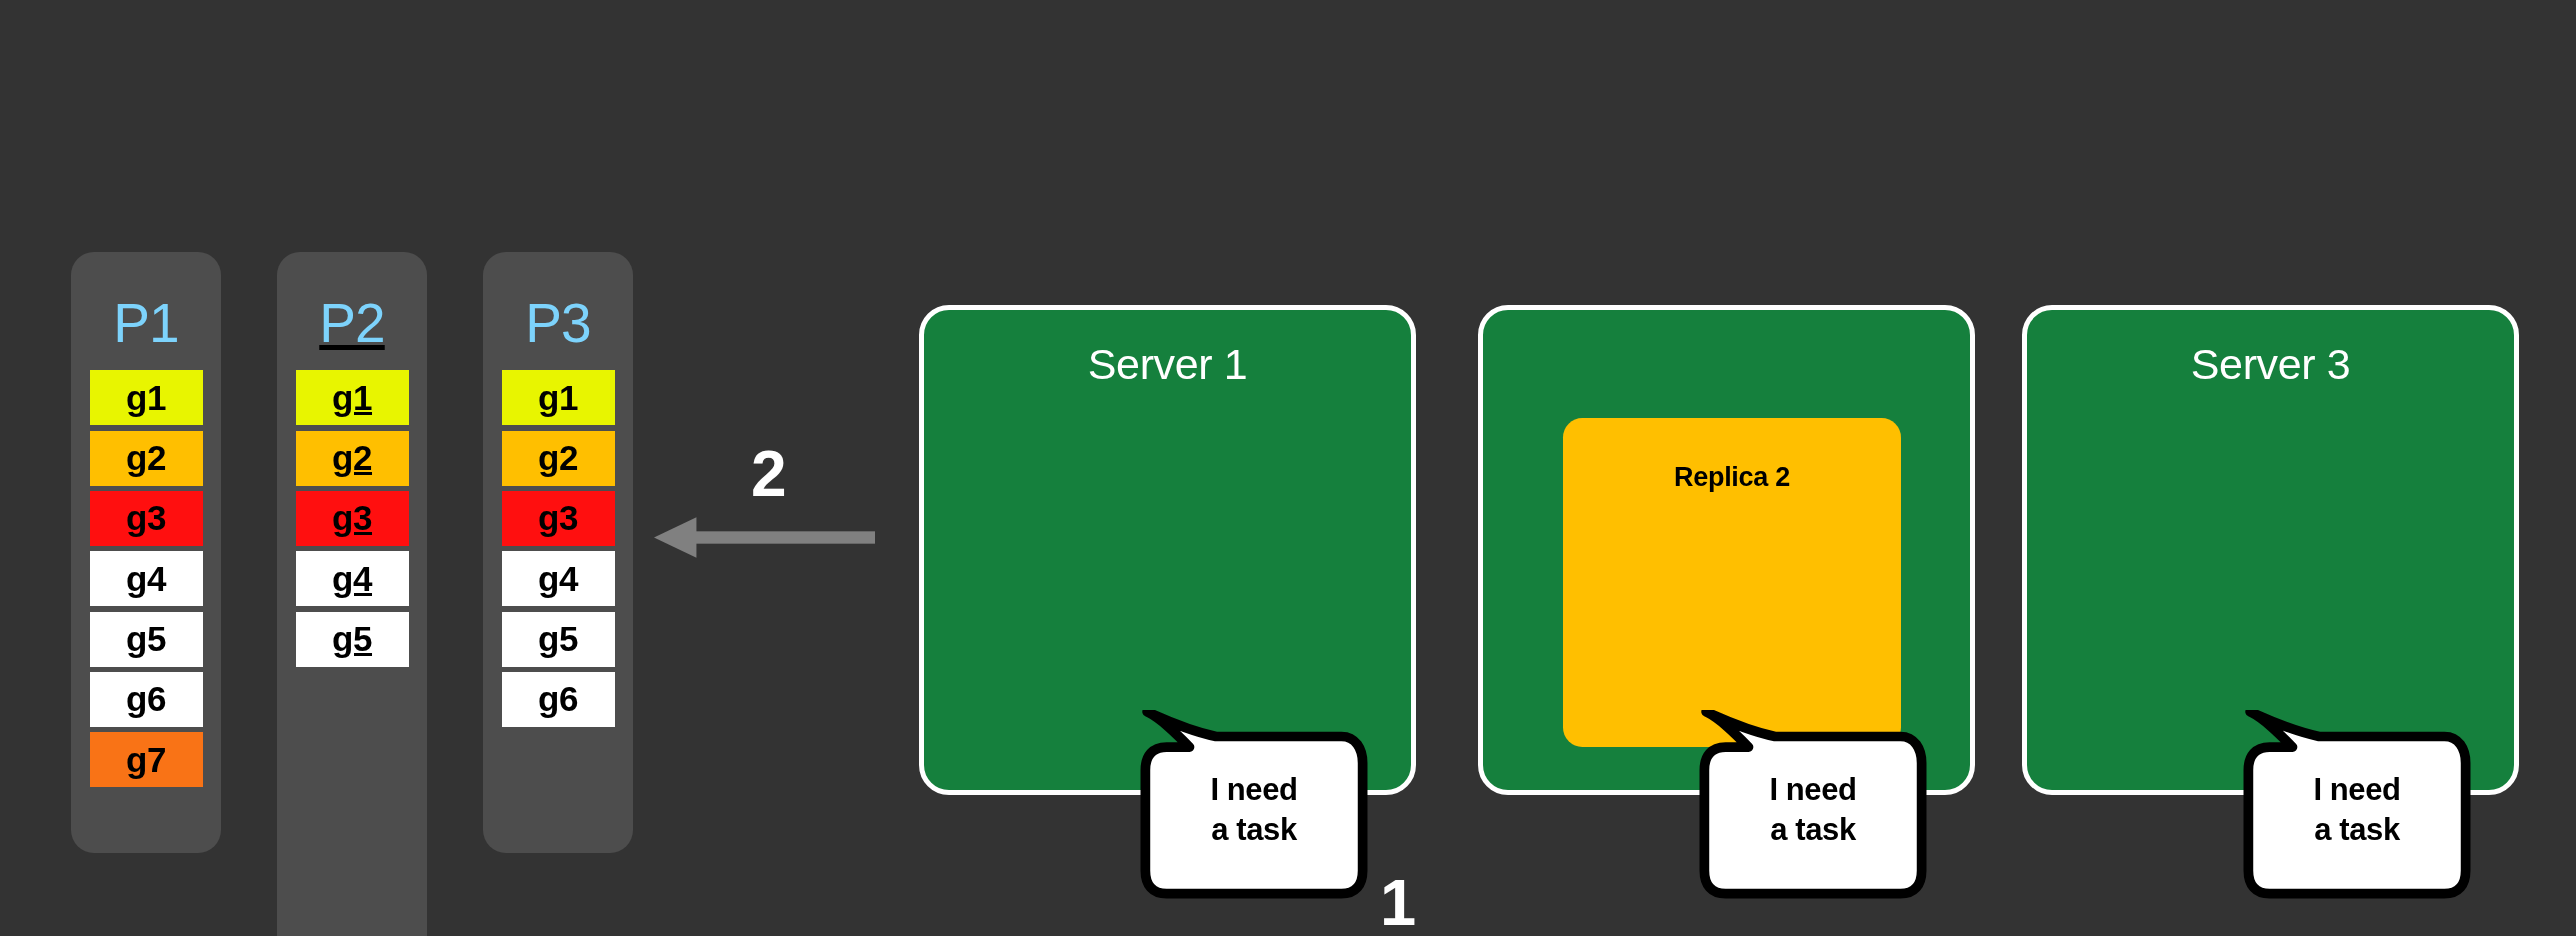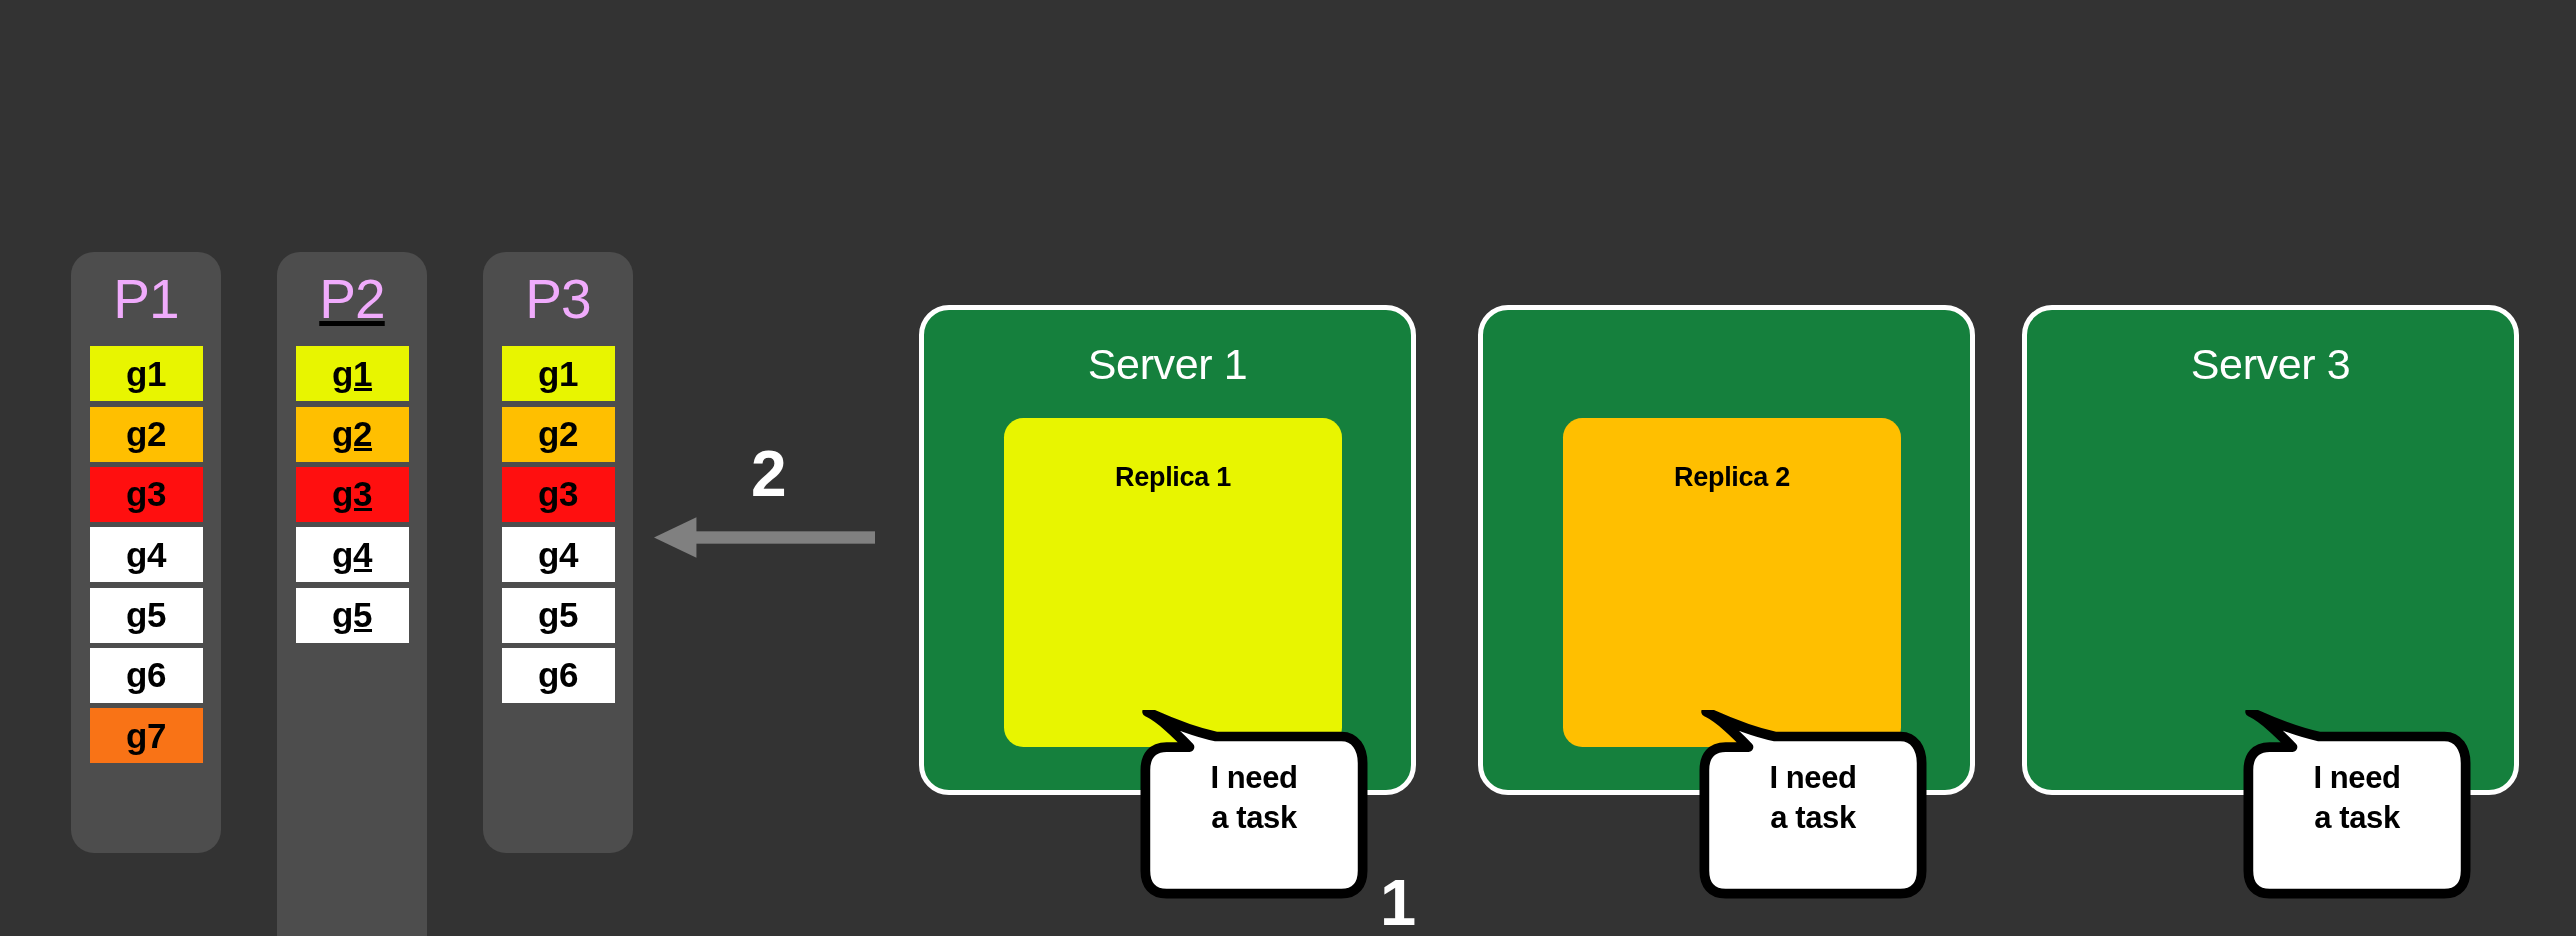--- a/index.html
+++ b/index.html
@@ -25,26 +25,26 @@
   .pcol {
     position: absolute;
     background: #4d4d4d;
     border-radius: 23px;
     display: flex;
     flex-direction: column;
     align-items: center;
     box-sizing: border-box;
   }
   .pcol-title {
-    color: #f0abfc;
+    color: #7dd3fc;
     font-size: 55px;
     font-weight: 400;
     line-height: 1;
     letter-spacing: -0.9px;
-    margin-top: 20px;
+    margin-top: 44px;
     margin-bottom: 19.4px;
     user-select: none;
     text-align: right;
   }
   .chip-stack {
     display: flex;
     flex-direction: column;
     gap: 5.3px;
     width: 100%;
     align-items: center;
@@ -133,21 +133,21 @@
   .bubble {
     position: absolute;
     width: 228px;
     height: 189px;
   }
   .bubble svg { position: absolute; left: 0; top: 0; }
   .bubble-text {
     position: absolute;
     left: 0;
     right: 0;
-    top: 48px;
+    top: 60px;
     text-align: center;
     color: #000000;
     font-size: 31px;
     font-weight: bold;
     line-height: 1.28;
     letter-spacing: -0.4px;
     user-select: none;
     pointer-events: none;
   }
 
@@ -208,23 +208,20 @@
     <div class="arrow-label">2</div>
     <svg class="arrow-svg" width="221" height="41" viewBox="0 0 250 46">
       <polygon points="0,23 48,0 48,46" fill="#808080"></polygon>
       <rect x="44" y="16" width="206" height="14" fill="#808080"></rect>
     </svg>
   </div>
 
   <div id="servers-area">
       <div class="server" style="left: 919px; top: 305px; width: 497px; height: 490px;">
         <div class="server-title">Server 1</div>
-        <div class="replica" style="background: rgb(232, 245, 0);">
-          <div class="replica-label">Replica 1</div>
-        </div>
       </div>
       <div class="server" style="left: 1478px; top: 305px; width: 497px; height: 490px;">
         <div class="replica" style="background: rgb(255, 191, 0);">
           <div class="replica-label">Replica 2</div>
         </div>
       </div>
       <div class="server" style="left: 2022px; top: 305px; width: 497px; height: 490px;">
         <div class="server-title">Server 3</div>
       </div>
     </div>

